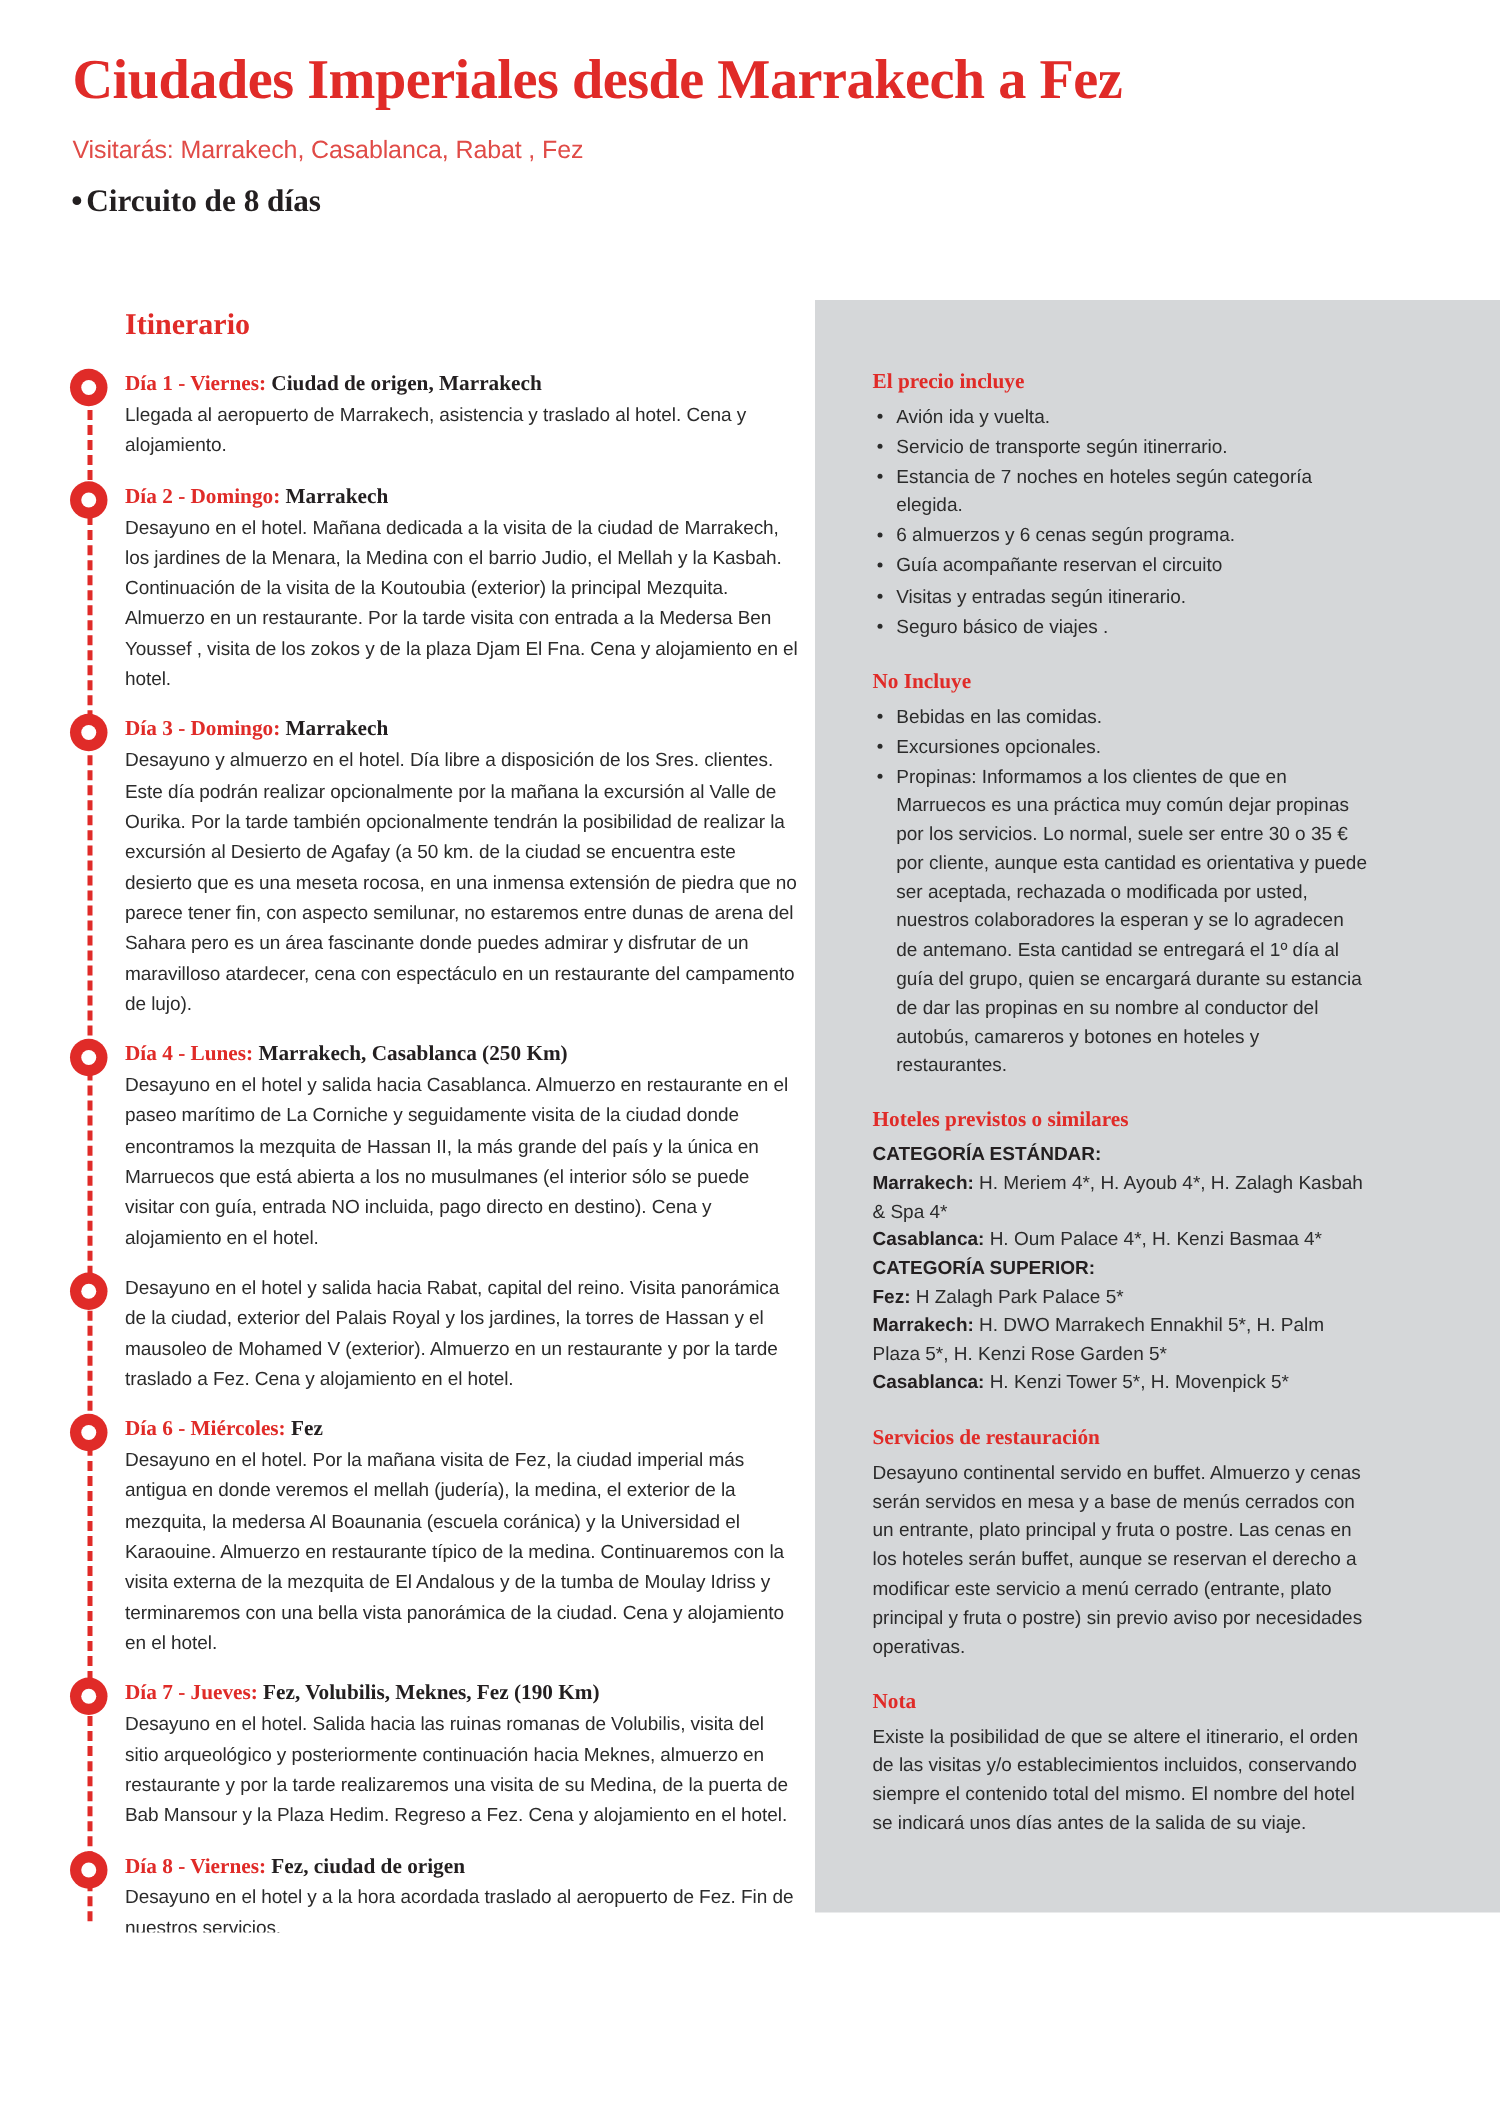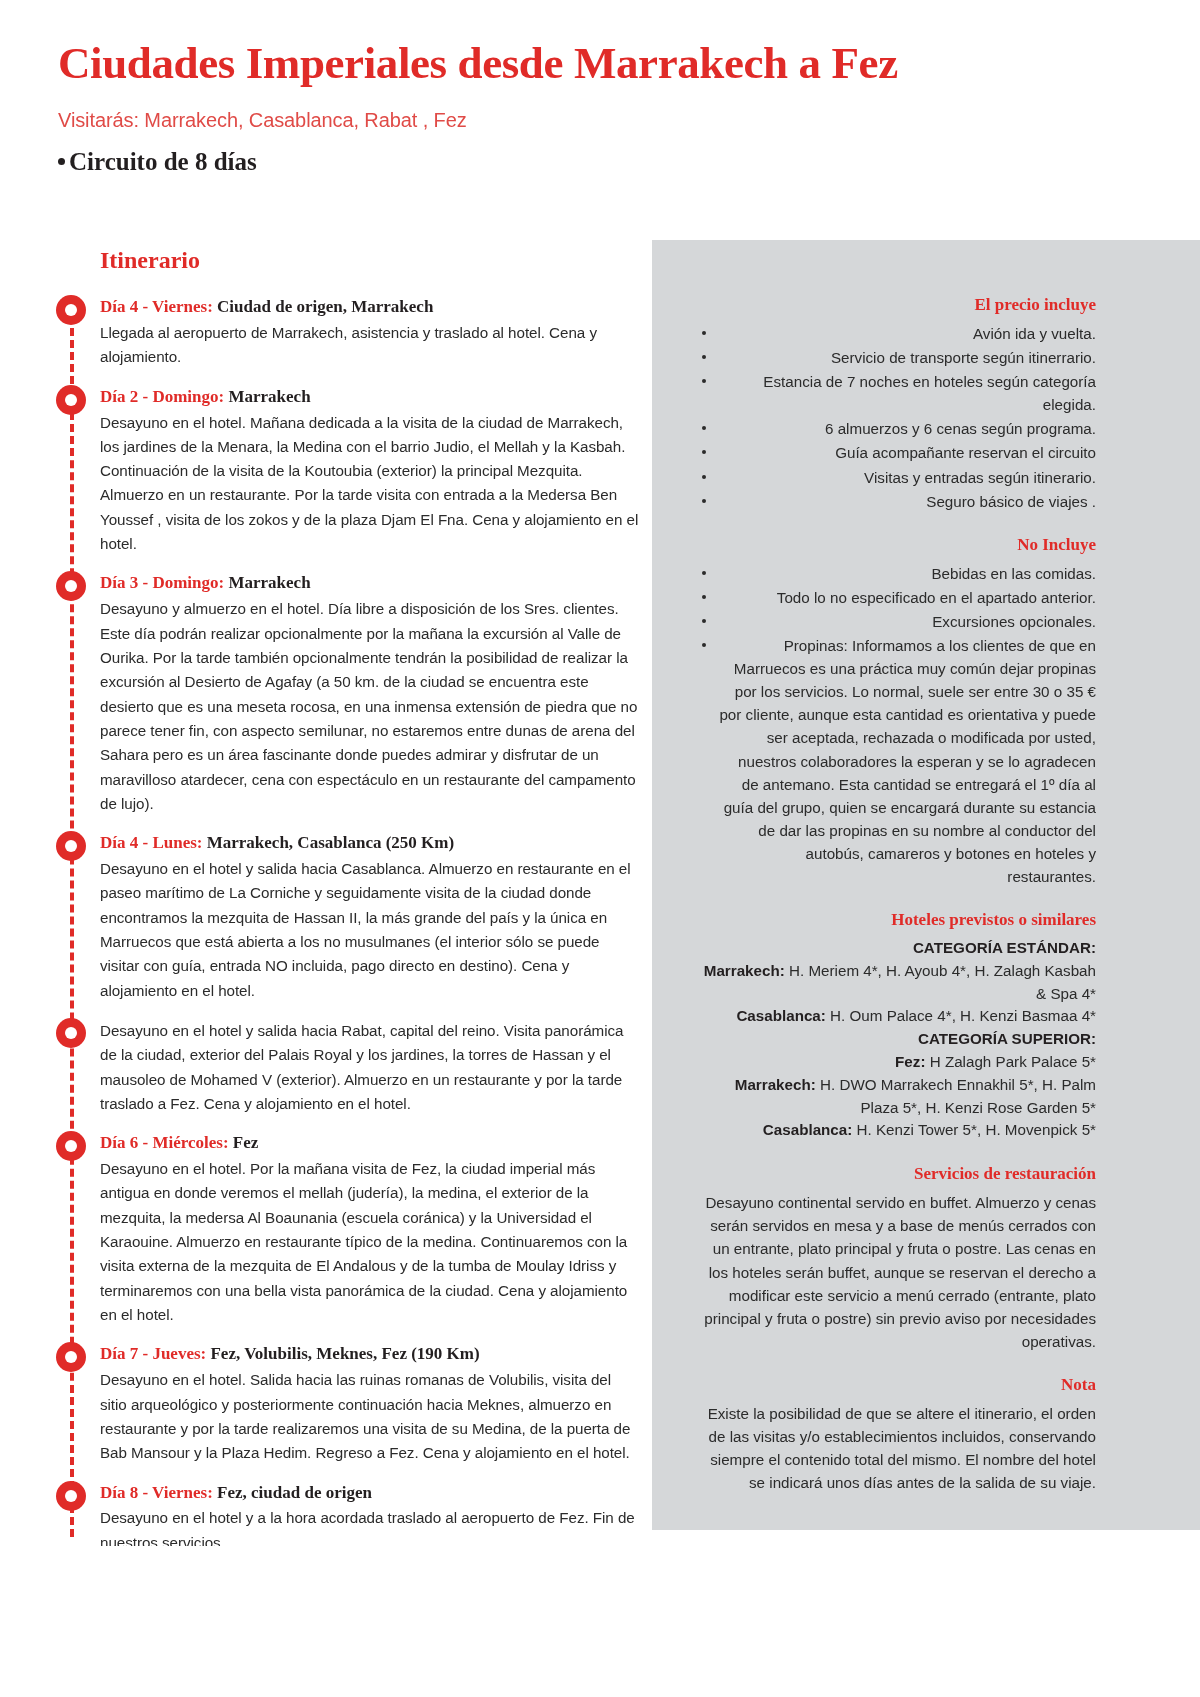--- a/index.html
+++ b/index.html
@@ -49,21 +49,21 @@
   .grey-panel {
     position: absolute;
     left: 652px; top: 240px;
     width: 548px; height: 1290px;
     background: #d5d7d9;
   }
 
   
   .columns { position: absolute; top: 247px; left: 0; width: 1200px; display: flex; }
   .col-left { width: 652px; padding-left: 56px; padding-right: 10px; }
-  .col-right { width: 548px; padding: 48px 104px 0 46px; position: relative; text-align: right; }
+  .col-right { width: 548px; padding: 48px 104px 0 46px; position: relative; }
 
   
   .itin-title {
     font-family: "Liberation Serif", serif;
     font-weight: bold;
     font-size: 24px;
     color: #e02b28;
     margin-left: 44px;
     margin-bottom: 22px;
   }
@@ -170,21 +170,21 @@
 
   <div class="columns">
 
     <div class="col-left">
       <div class="itin-title">Itinerario</div>
       <div class="timeline">
         <div class="timeline-line"></div>
         <div id="days-container">
             <div class="day">
               <div class="marker"></div>
-              <div class="day-head"><span class="day-label">Día 4 - Viernes:</span><span class="day-dest"> Ciudad de origen, Marrakech</span></div>
+              <div class="day-head"><span class="day-label">Día 1 - Viernes:</span><span class="day-dest"> Ciudad de origen, Marrakech</span></div>
               <div class="day-body">Llegada al aeropuerto de Marrakech, asistencia y traslado al hotel. Cena y alojamiento.</div>
             </div>
             <div class="day">
               <div class="marker"></div>
               <div class="day-head"><span class="day-label">Día 2 - Domingo:</span><span class="day-dest"> Marrakech</span></div>
               <div class="day-body">Desayuno en el hotel. Mañana dedicada a la visita de la ciudad de Marrakech, los jardines de la Menara, la Medina con el barrio Judio, el Mellah y la Kasbah. Continuación de la visita de la Koutoubia (exterior) la principal Mezquita.  Almuerzo en un restaurante.  Por la tarde visita con entrada a la Medersa Ben Youssef , visita de los zokos y de la plaza Djam El Fna. Cena y alojamiento en el  hotel.</div>
             </div>
             <div class="day">
               <div class="marker"></div>
               <div class="day-head"><span class="day-label">Día 3 - Domingo:</span><span class="day-dest"> Marrakech</span></div>
@@ -227,21 +227,20 @@
           <li>Estancia de 7 noches en hoteles según categoría elegida.</li>
           <li>6 almuerzos y 6 cenas según programa.</li>
           <li>Guía acompañante reservan el circuito</li>
           <li>Visitas y entradas según itinerario.</li>
           <li>Seguro básico de viajes .</li>
         </ul>
 
       <div class="sec-head spaced">No Incluye</div>
       <ul class="bullets" id="excludes-list">
           <li>Bebidas en las comidas.</li>
-          <li>Todo lo no especificado en el apartado anterior.</li>
           <li>Excursiones opcionales.</li>
           <li>Propinas: Informamos a los clientes de que en Marruecos es una práctica muy común dejar propinas por los servicios.  Lo normal, suele ser entre 30 o 35 € por cliente, aunque esta cantidad es orientativa y puede ser aceptada, rechazada o modificada por usted, nuestros colaboradores la esperan y se lo agradecen de antemano. Esta cantidad se entregará el 1º día al guía del grupo, quien se encargará durante su estancia de dar las propinas en su nombre al conductor del autobús, camareros y botones en hoteles y restaurantes.</li>
         </ul>
 
       <div class="sec-head spaced">Hoteles previstos o similares</div>
       <div id="hotels-container">
           <div class="cat-head">CATEGORÍA ESTÁNDAR:</div>
           <div class="hotel-line"><span class="hotel-city">Marrakech:</span><span> H. Meriem 4*, H. Ayoub 4*, H. Zalagh Kasbah &amp; Spa 4*</span></div>
           <div class="hotel-line"><span class="hotel-city">Casablanca:</span><span> H. Oum Palace 4*, H. Kenzi Basmaa 4*</span></div>
           <div class="cat-head">CATEGORÍA SUPERIOR:</div>

